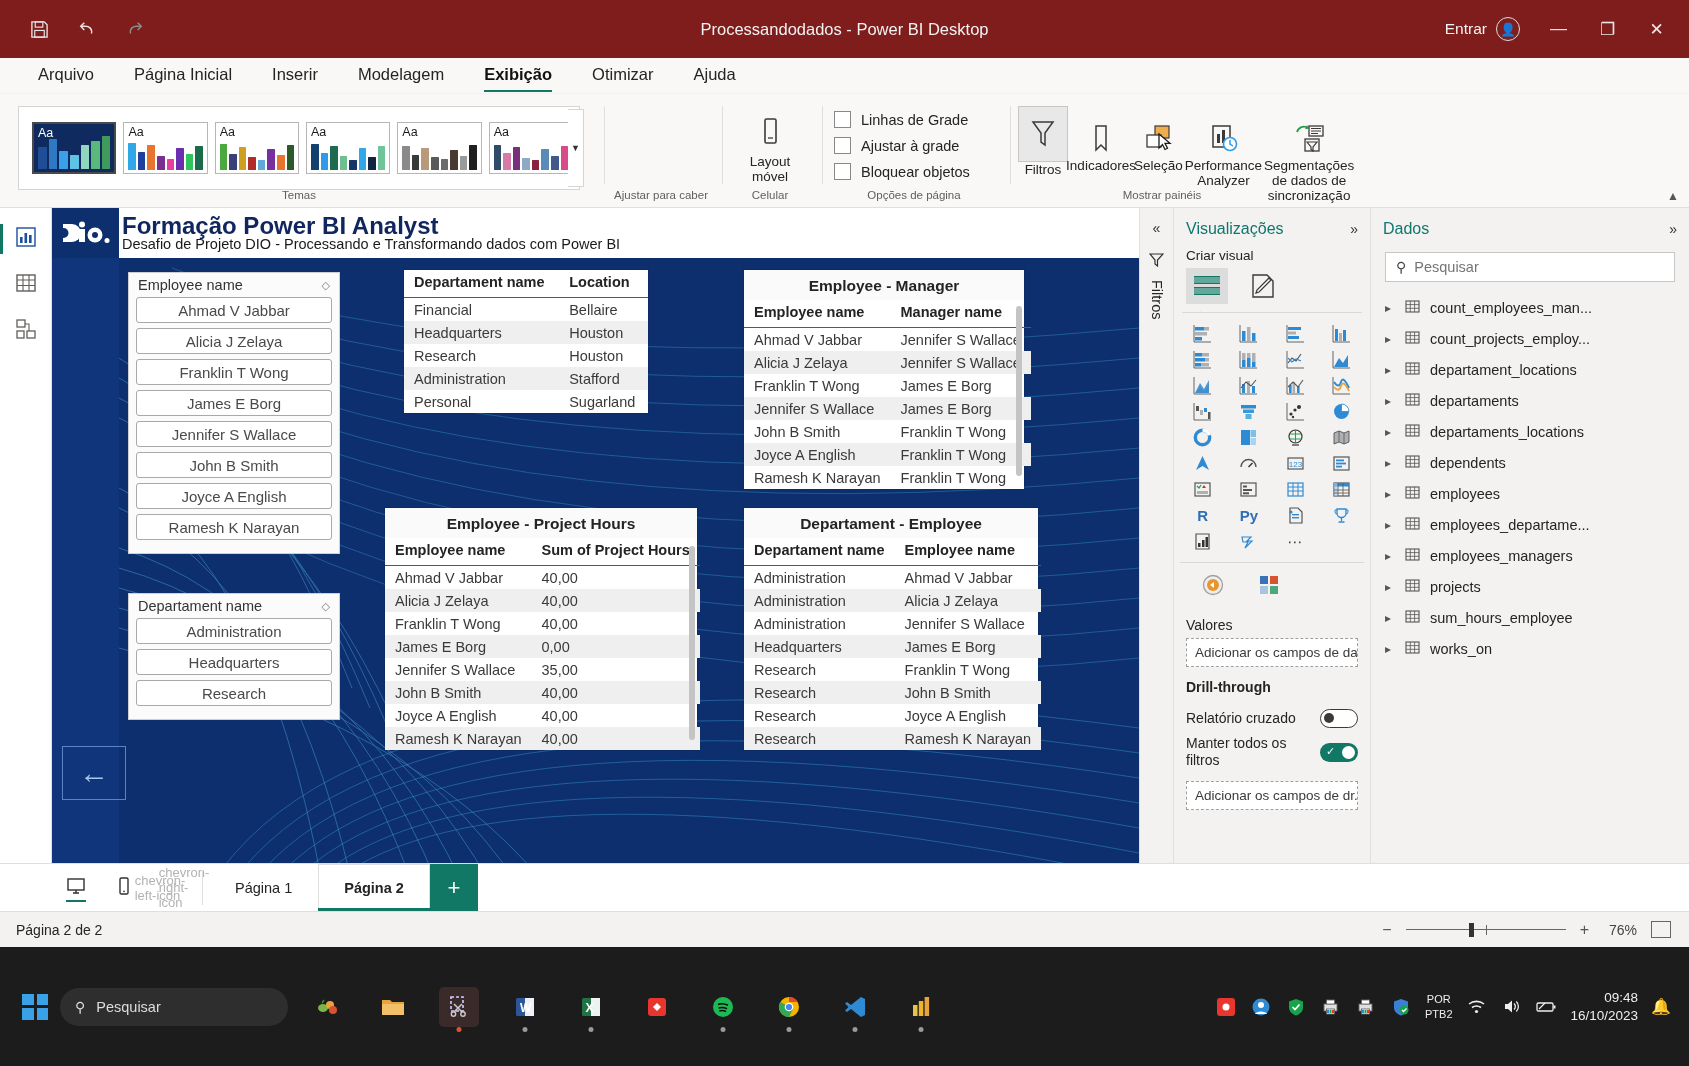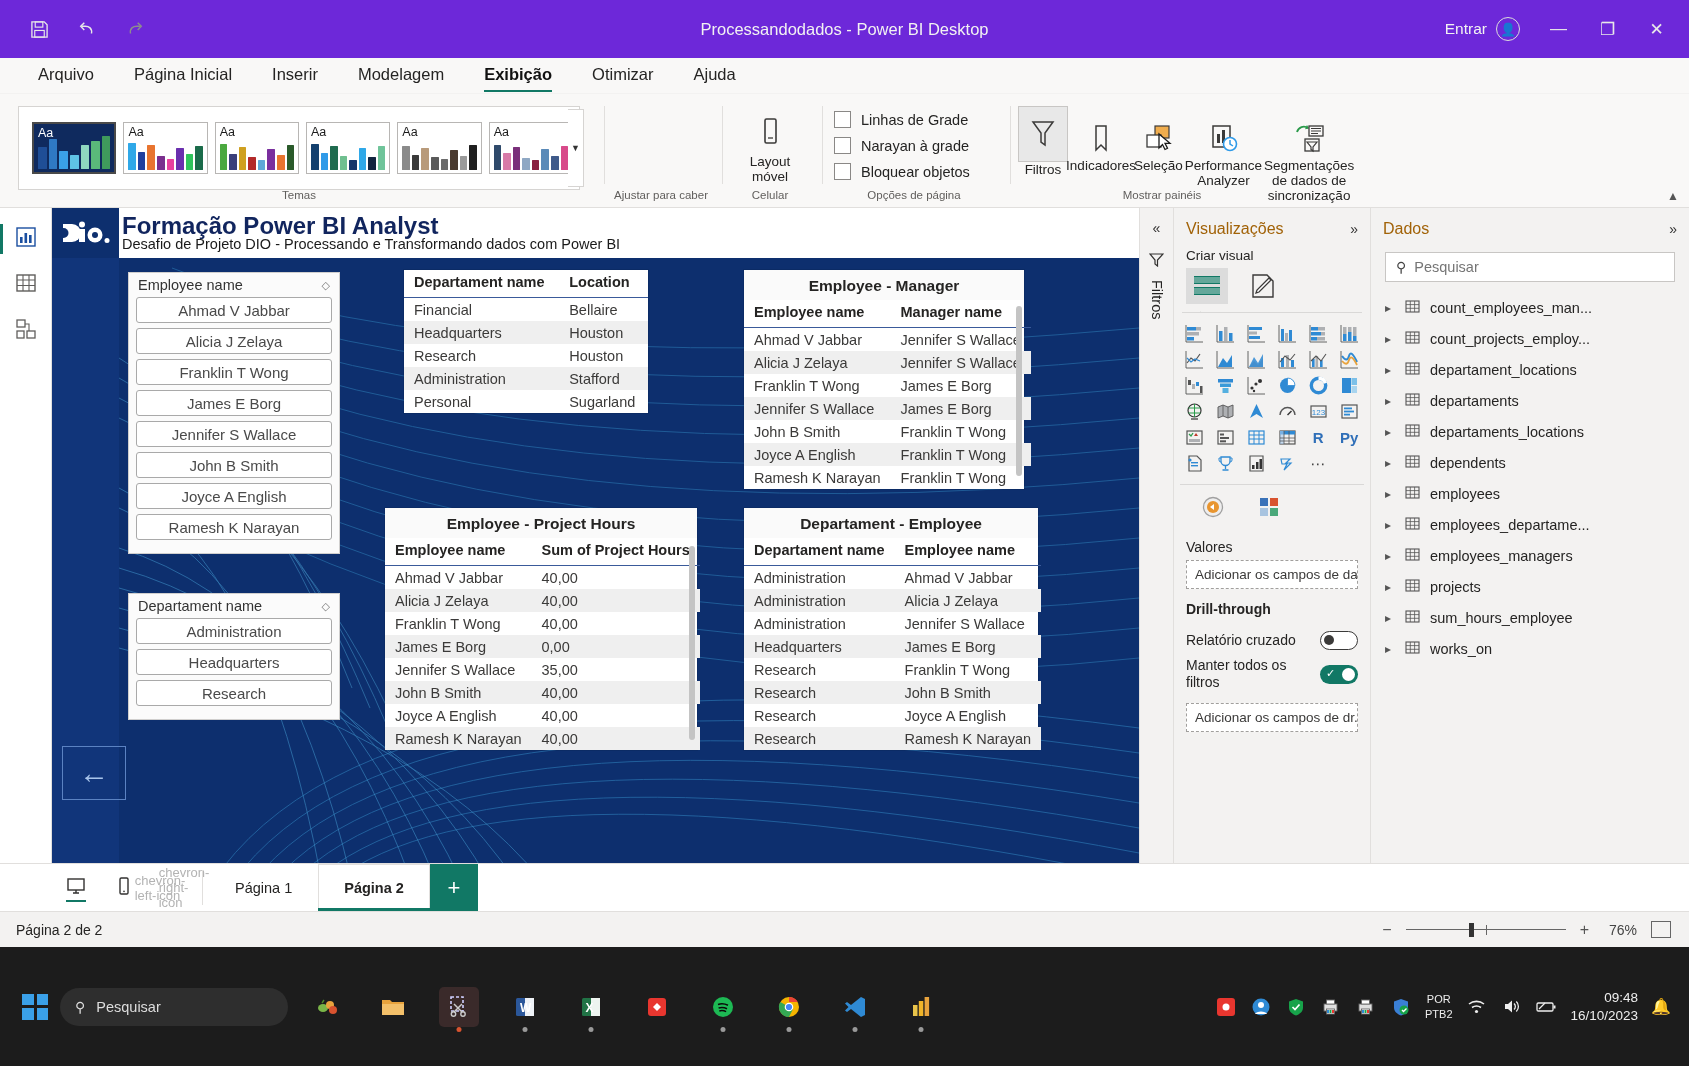--- a/index.html
+++ b/index.html
@@ -6,21 +6,21 @@
   html, body {
     width: 1689px; height: 1066px;
     font-family: "Liberation Sans", sans-serif;
     overflow: hidden; background: #1a1a1a;
   }
   #app { position: relative; width: 1689px; height: 1066px; background: #f3f2f1; }
 
   
   .titlebar {
     position: absolute; top: 0; left: 0; width: 1689px; height: 58px;
-    background: #6d28d9; color: #fff; display: flex; align-items: center;
+    background: #7f1d1d; color: #fff; display: flex; align-items: center;
   }
   .tb-left { display: flex; align-items: center; gap: 18px; padding-left: 24px; }
   .tb-ico { width: 30px; height: 30px; display: flex; align-items: center; justify-content: center;
             font-size: 21px; color: #e8e8e8; cursor: pointer; }
   .tb-ico.dim { color: #8d8d8d; }
   .tb-title { position: absolute; left: 0; width: 1689px; text-align: center;
               font-size: 16.5px; color: #f2f2f2; pointer-events: none; }
   .tb-right { margin-left: auto; display: flex; align-items: center; padding-right: 8px; }
   .signin { font-size: 15.5px; color: #f2f2f2; display: flex; align-items: center; gap: 9px;
             padding: 0 14px; cursor: pointer; }
@@ -149,32 +149,32 @@
                     cursor: pointer; }
   .filtrail .fico { margin-top: 16px; text-align: center; font-size: 13px; color: #323130; }
   .filtrail .vlabel { margin-top: 10px; writing-mode: vertical-rl; font-size: 14.5px;
                       color: #252423; text-align: left; margin-left: 9px; }
 
   
   .vizpane { position: absolute; top: 208px; left: 1173px; width: 197px; height: 655px;
              background: #f3f2f1; border-left: 1px solid #e1dfdd; }
   .pane-hd { display: flex; align-items: center; justify-content: space-between;
              padding: 12px 12px 8px; }
-  .pane-title { font-size: 16px; color: #a16207; }
+  .pane-title { font-size: 16px; color: #0f766e; }
   .pane-exp { font-size: 14px; color: #333; cursor: pointer; }
   .sub-lbl { font-size: 13.5px; color: #252423; padding: 2px 12px 5px; }
   .build-row { display: flex; gap: 14px; padding: 0 12px 6px; }
   .build-ico { width: 42px; height: 36px; display: flex; align-items: center; justify-content: center;
                cursor: pointer; }
   .build-ico.sel { background: #dcdcdc; }
   .viz-divider { height: 1px; background: #d9d8d7; margin: 2px 8px 0; position: relative; }
   .viz-arrow { position: absolute; left: 18px; top: -7px; width: 14px; height: 7px;
                background: #f3f2f1; clip-path: polygon(50% 0, 100% 100%, 0 100%);
                border-left: 1px solid #d9d8d7; }
-  .viz-grid { display: grid; grid-template-columns: repeat(6, 1fr); gap: 1px; padding: 8px 6px 4px; }
+  .viz-grid { display: grid; grid-template-columns: repeat(4, 1fr); gap: 1px; padding: 8px 6px 4px; }
   .viz-cell { height: 25px; display: flex; align-items: center; justify-content: center;
               cursor: pointer; border-radius: 2px; }
   .viz-grid2 { display: flex; gap: 14px; padding: 4px 12px 8px; border-top: 1px solid #d9d8d7;
                margin: 4px 6px 0; }
   .field-sec { padding: 6px 12px 2px; }
   .field-lbl { font-size: 14px; color: #252423; padding-bottom: 5px; }
   .field-well { border: 1px dashed #a19f9d; background: #fff; font-size: 13.5px; color: #3b3a39;
                 padding: 6px 8px; white-space: nowrap; overflow: hidden; cursor: pointer; }
   .dt-row { display: flex; align-items: center; justify-content: space-between; padding: 7px 12px 0;
             gap: 8px; }
@@ -409,21 +409,21 @@
     <div class="rsep" style="left:822px;"></div>
 
     <div class="rgroup" style="left:824px; width:180px;">
       <div style="padding:13px 0 0 10px;">
         <div class="chk-row">
           <span class="chk-box"></span>
           <span class="chk-lbl">Linhas de Grade</span>
         </div>
         <div class="chk-row">
           <span class="chk-box"></span>
-          <span class="chk-lbl">Narayan à grade</span>
+          <span class="chk-lbl">Ajustar à grade</span>
         </div>
         <div class="chk-row">
           <span class="chk-box"></span>
           <span class="chk-lbl">Bloquear objetos</span>
         </div>
       </div>
       <div class="rgroup-label">Opções de página</div>
     </div>
 
     <div class="rsep" style="left:1010px;"></div>

